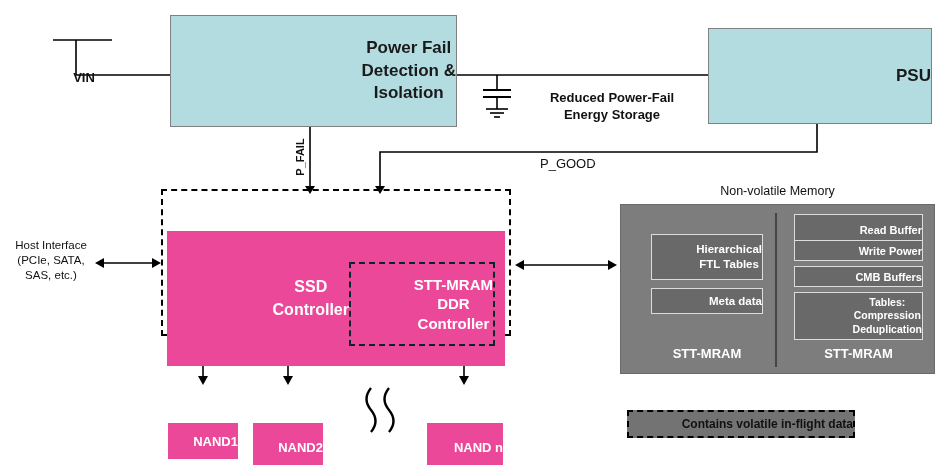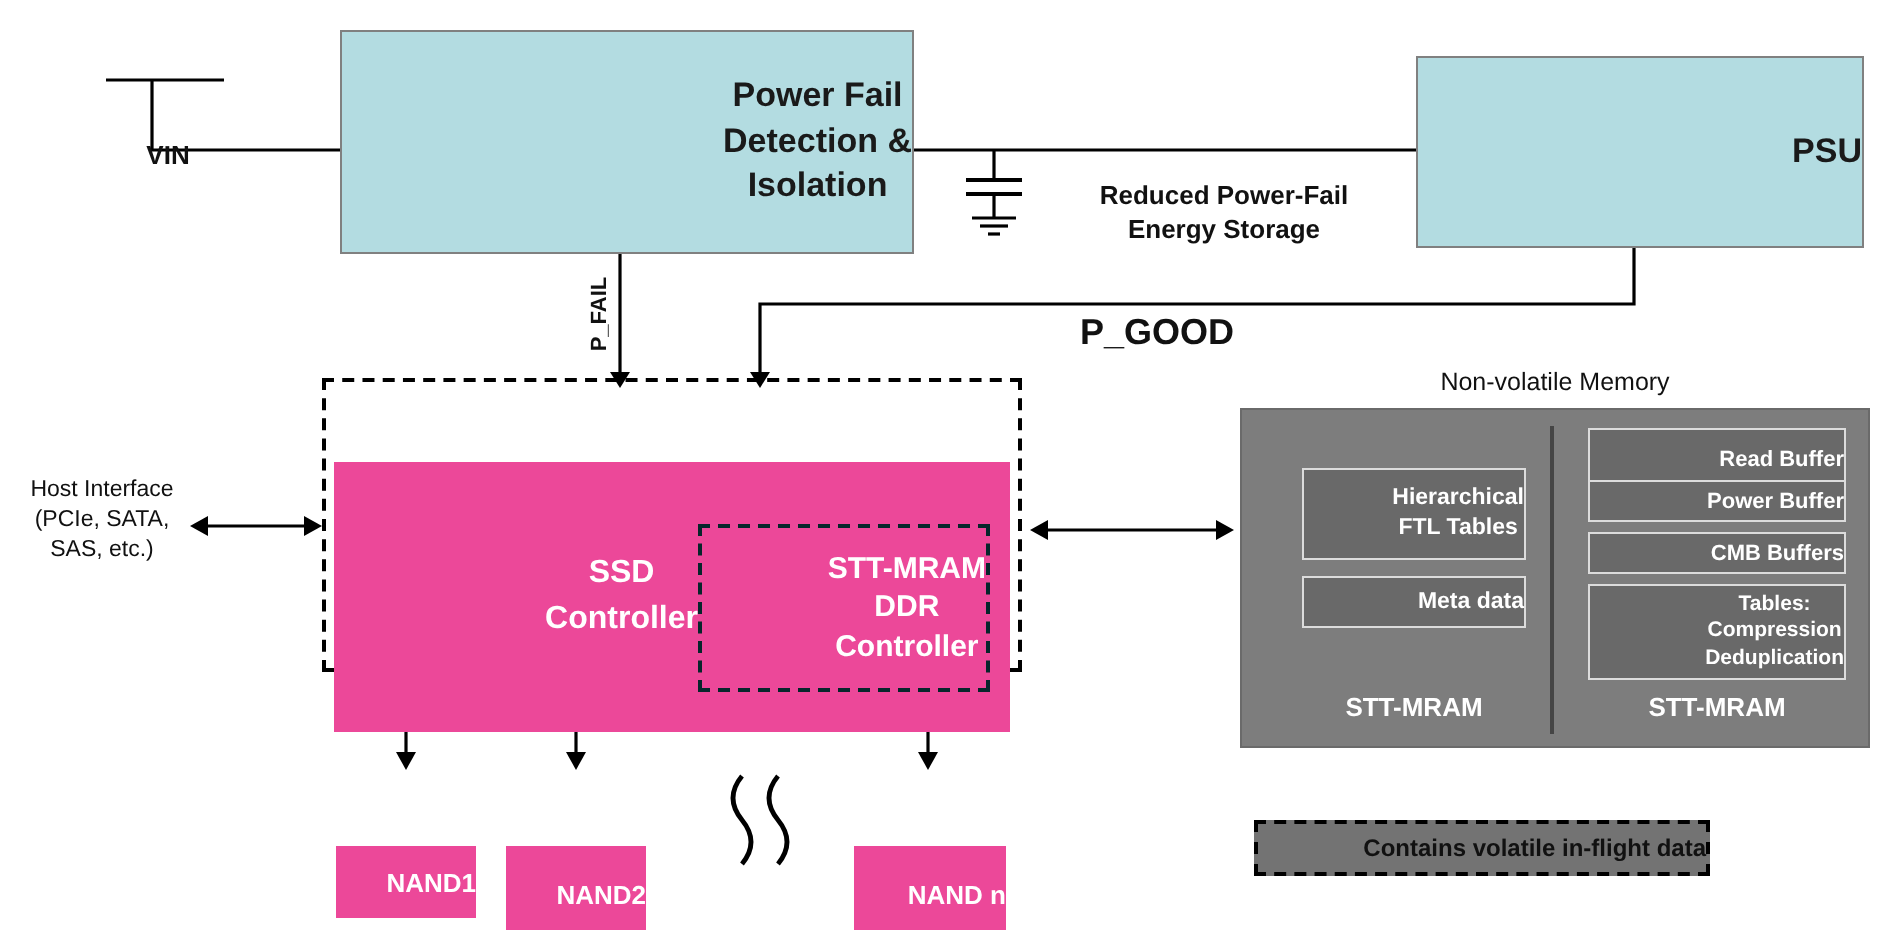--- a/index.html
+++ b/index.html
@@ -26,21 +26,21 @@
   #ssd-label{left:0;top:0;width:182px;height:135px;font-size:16px;line-height:1.4;}
   #stt-box{left:182px;top:31px;width:146px;height:84px;border:2px dashed #06262b;box-sizing:border-box;font-size:15px;line-height:1.3;}
 
   #nand1-box{left:168px;top:387px;width:70px;height:36px;font-size:13px;}
   #nand2-box{left:253px;top:387px;width:70px;height:48px;font-size:13px;}
   #nand-n-box{left:427px;top:387px;width:76px;height:48px;font-size:13px;}
 
   
   #vin-label{left:62px;top:22px;width:44px;font-size:13px;font-weight:bold;text-align:center;margin-top:48px;}
   #energy-label{left:512px;top:90px;width:200px;font-size:13px;font-weight:bold;text-align:center;line-height:1.3;}
-  #p-good-label{left:540px;top:156px;font-size:18px;font-weight:bold;}
+  #p-good-label{left:540px;top:156px;font-size:13px;font-weight:normal;}
   #p-fail-label{left:270px;top:150px;width:62px;height:14px;font-size:11px;font-weight:bold;text-align:center;transform:rotate(-90deg);}
   #host-label{left:6px;top:238px;width:90px;font-size:11.5px;text-align:center;line-height:1.3;}
   #nvm-title{left:620px;top:184px;width:315px;font-size:12.5px;text-align:center;}
 
   
   #nvm-panel{left:620px;top:204px;width:315px;height:170px;background:#7d7d7d;border:1px solid #6a6a6a;box-sizing:border-box;}
   .graybox{position:absolute;background:#696969;border:1px solid #dcdcdc;color:#ffffff;font-weight:bold;box-sizing:border-box;}
   #ftl-box{left:30px;top:29px;width:112px;height:46px;font-size:11.5px;line-height:1.3;}
   #meta-box{left:30px;top:83px;width:112px;height:26px;font-size:11.5px;}
   #read-box{left:173px;top:9px;width:129px;height:32px;font-size:11px;}
@@ -146,21 +146,21 @@
 FTL Tables</span></div>
     <div class="graybox center" id="meta-box">
         <span>Meta data</span>
       </div>
     <div class="stt-label" id="stt-left-label">STT-MRAM</div>
     <div id="nvm-divider"></div>
     <div class="graybox center" id="read-box">
         <span>Read Buffer</span>
       </div>
     <div class="graybox center" id="write-box">
-        <span>Power Buffer</span>
+        <span>Write Power</span>
       </div>
     <div class="graybox center" id="cmb-box">
         <span>CMB Buffers</span>
       </div>
     <div class="graybox center pre" id="tables-box"><span class="pre">Tables:
 Compression
 Deduplication</span></div>
     <div class="stt-label" id="stt-right-label">STT-MRAM</div>
   </div>
 

